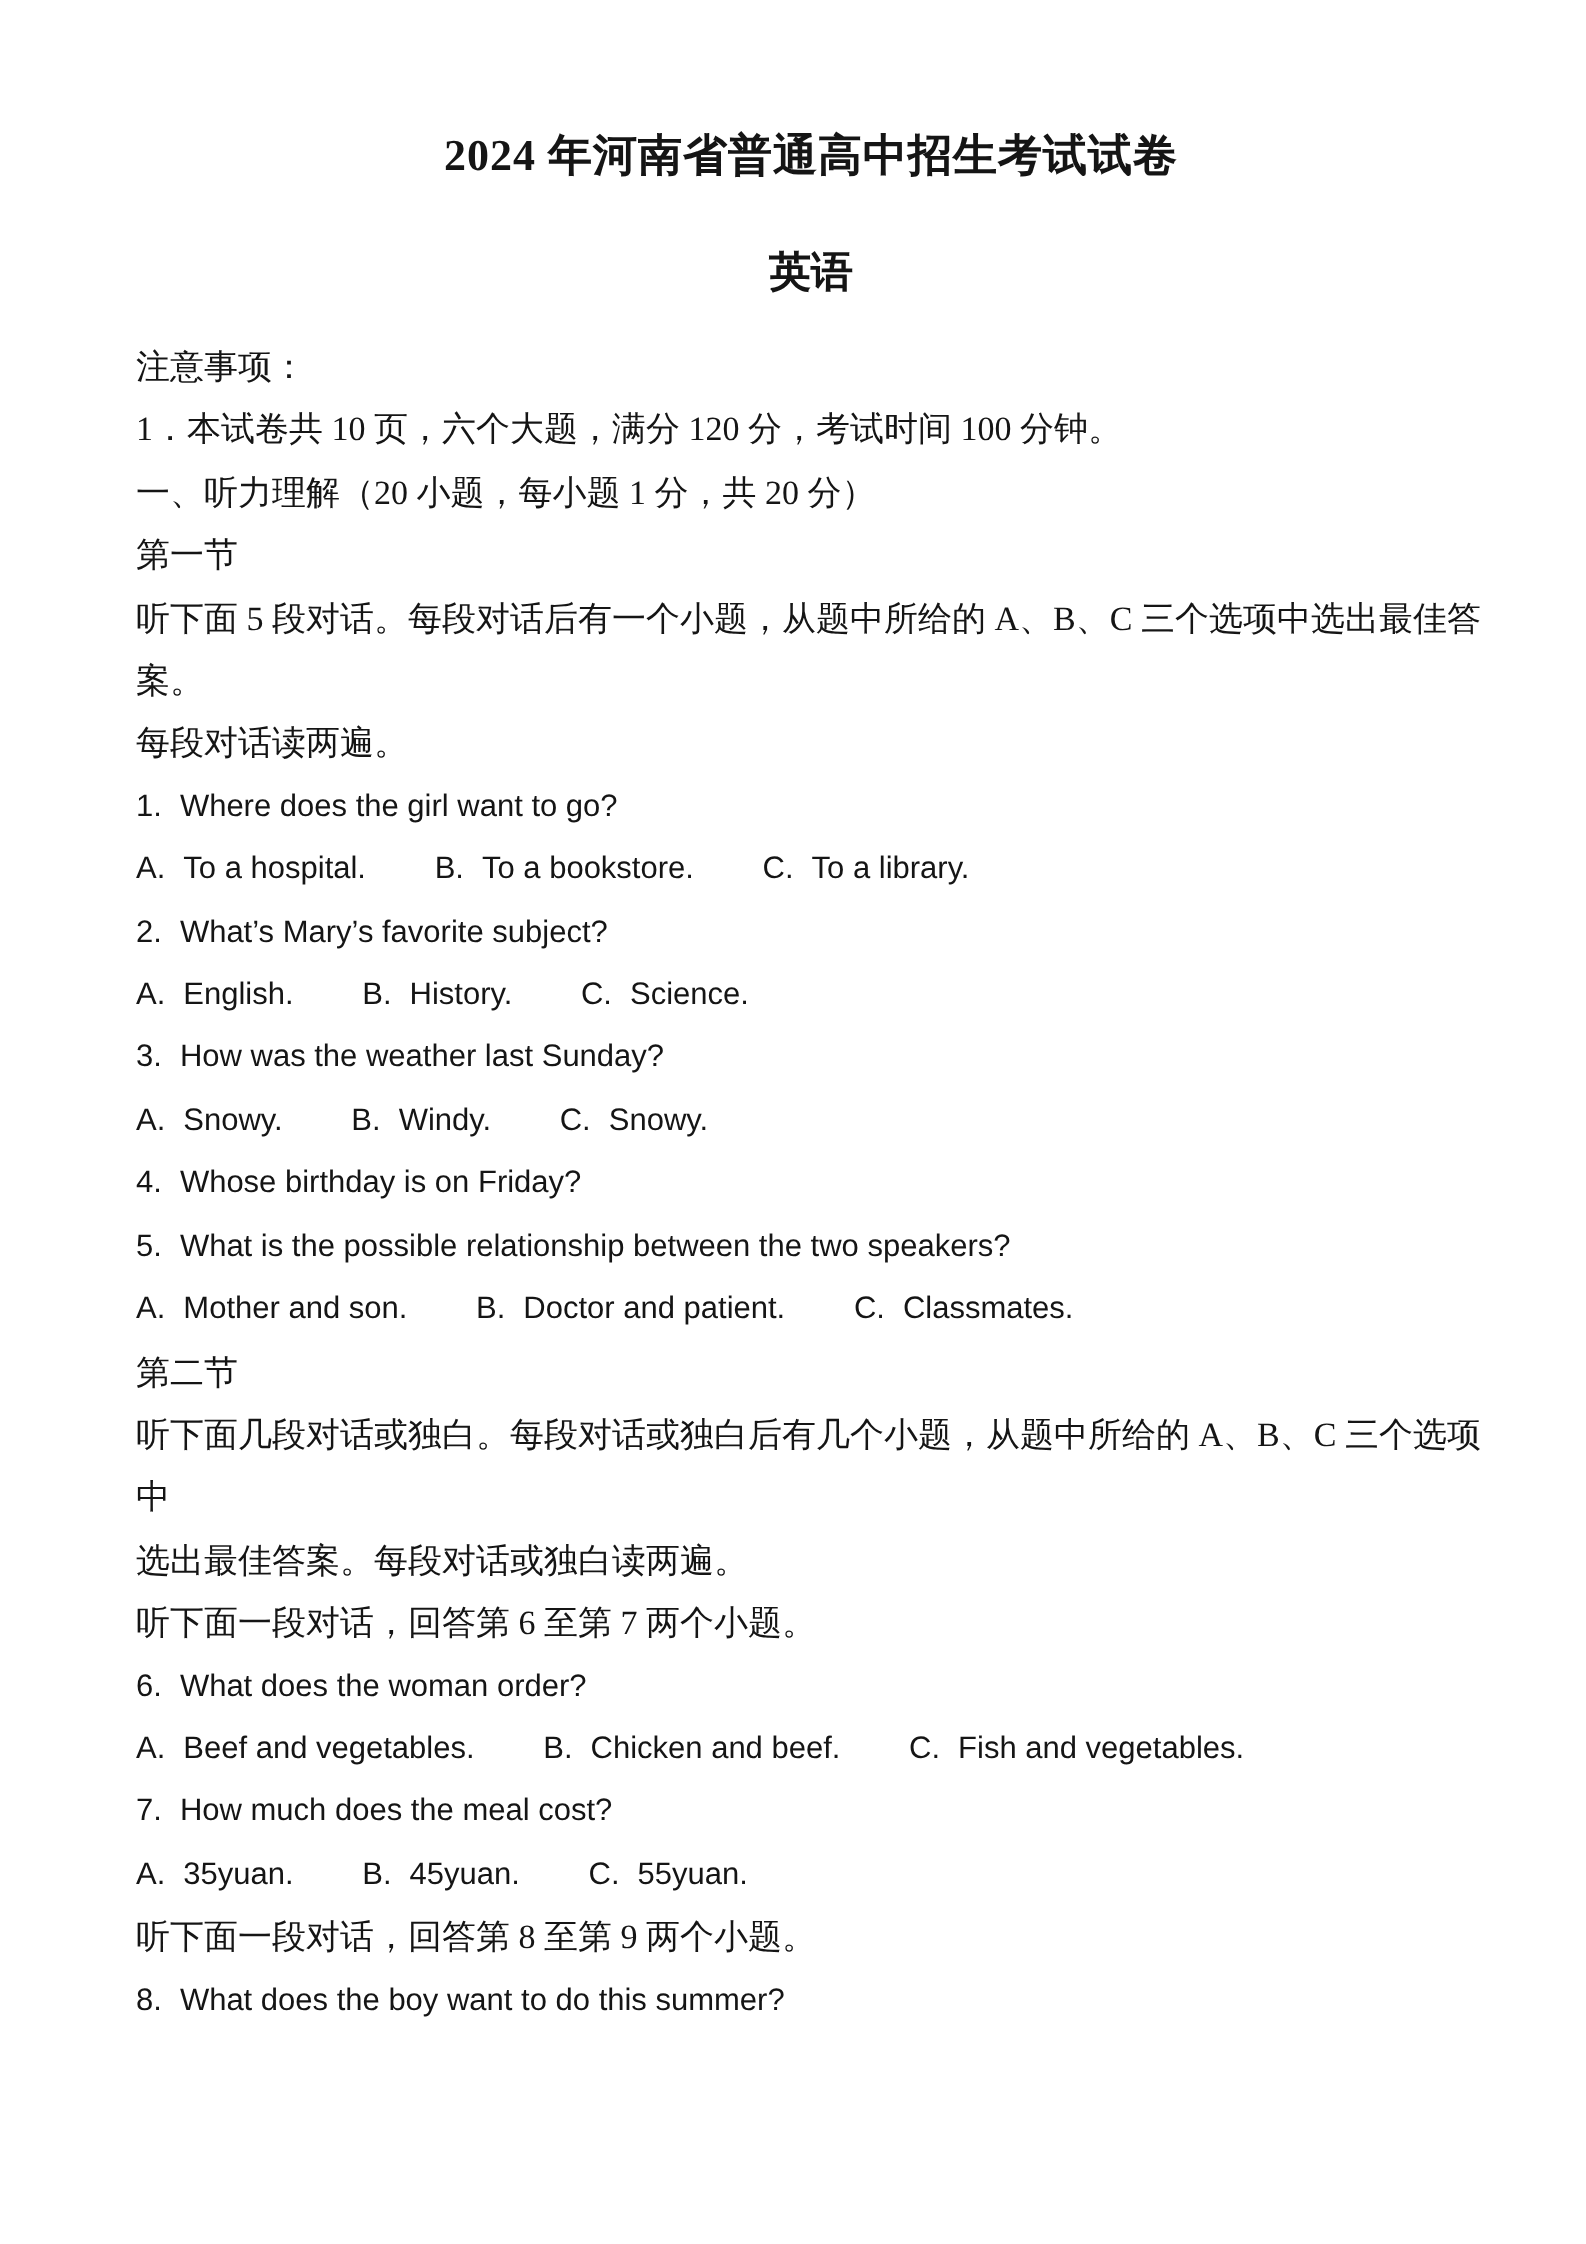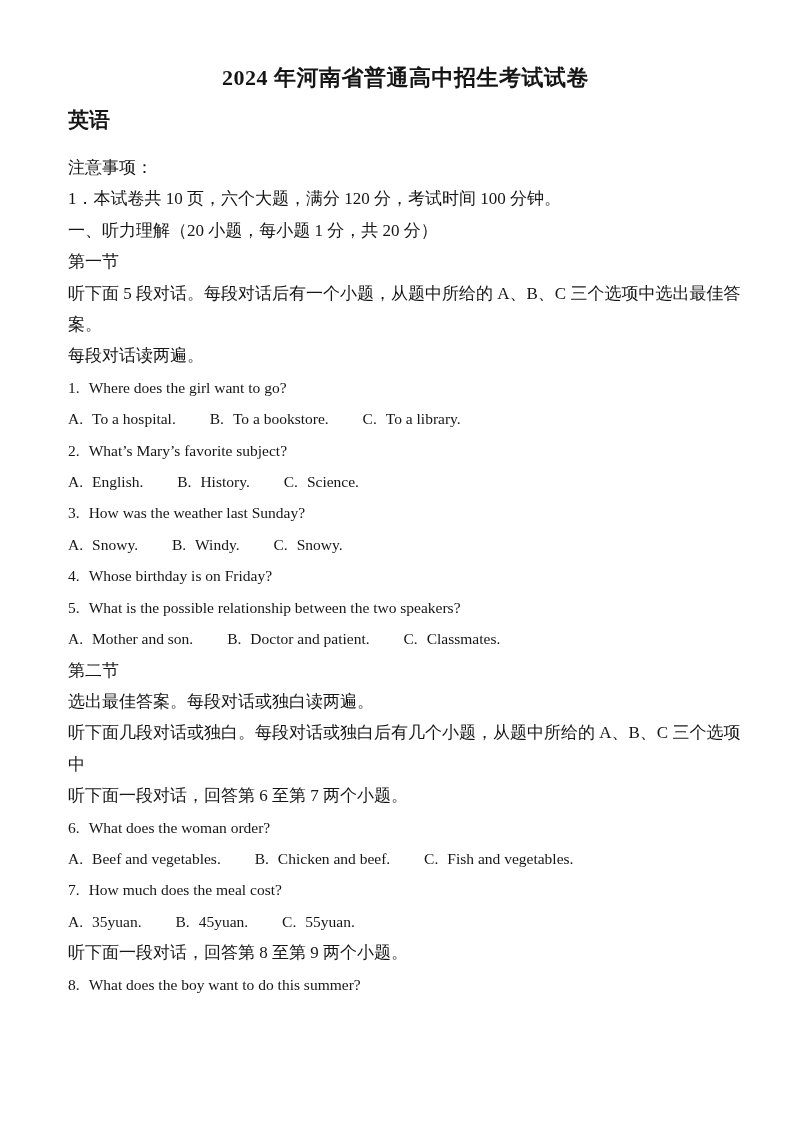--- a/index.html
+++ b/index.html
@@ -11,34 +11,34 @@
     color: #151515;
   }
   .content { padding: 64px 50px 0 68px; }
   h1.title {
     margin: 0; text-align: center;
     font-family: "Liberation Serif", "DejaVu Serif", serif;
     font-weight: 700; font-size: 22px; line-height: 28px;
     letter-spacing: 0.5px;
   }
   h2.subject {
-    margin: 14px 0 0; text-align: left;
+    margin: 30px 0 0; text-align: center;
     font-family: "Liberation Serif", "DejaVu Serif", serif;
     font-weight: 700; font-size: 21px; line-height: 28px;
   }
   .body { margin-top: 18px; }
   .body p { margin: 0; }
   .ln { line-height: 31.4px; }
   .cn {
     font-family: "Liberation Serif", "DejaVu Serif", serif;
     font-size: 17px;
   }
   .bold { font-weight: 400; }
   .en {
-    font-family: Liberation Serif, serif;
+    font-family: Liberation Sans, sans-serif;
     font-size: 15.5px;
   }
   .q-num { display: inline-block; margin-right: 9px; }
   .opt { margin-right: 30px; }
   .opt:last-child { margin-right: 0; }
   .opt-label { display: inline-block; margin-right: 9px; }
   .footer {
     position: absolute; top: 1080px; left: 0; right: 0;
     text-align: center;
     font-family: "Liberation Sans", "DejaVu Sans", sans-serif;
@@ -91,22 +91,22 @@
       <p class="ln en"><span class="q-num">4.</span><span>Whose birthday is on Friday?</span></p>
 
       <p class="ln en"><span class="q-num">5.</span><span>What is the possible relationship between the two speakers?</span></p>
       <p class="ln en">
         <span class="opt"><span class="opt-label">A.</span><span>Mother and son.</span></span>
         <span class="opt"><span class="opt-label">B.</span><span>Doctor and patient.</span></span>
         <span class="opt"><span class="opt-label">C.</span><span>Classmates.</span></span>
       </p>
 
       <p class="ln cn bold">第二节</p>
+      <p class="ln cn bold">听下面几段对话或独白。每段对话或独白后有几个小题，从题中所给的 A、B、C 三个选项中</p>
       <p class="ln cn bold">选出最佳答案。每段对话或独白读两遍。</p>
-      <p class="ln cn bold">听下面几段对话或独白。每段对话或独白后有几个小题，从题中所给的 A、B、C 三个选项中</p>
 
       <p class="ln cn">听下面一段对话，回答第 6 至第 7 两个小题。</p>
 
       <p class="ln en"><span class="q-num">6.</span><span>What does the woman order?</span></p>
       <p class="ln en">
         <span class="opt"><span class="opt-label">A.</span><span>Beef and vegetables.</span></span>
         <span class="opt"><span class="opt-label">B.</span><span>Chicken and beef.</span></span>
         <span class="opt"><span class="opt-label">C.</span><span>Fish and vegetables.</span></span>
       </p>
 

